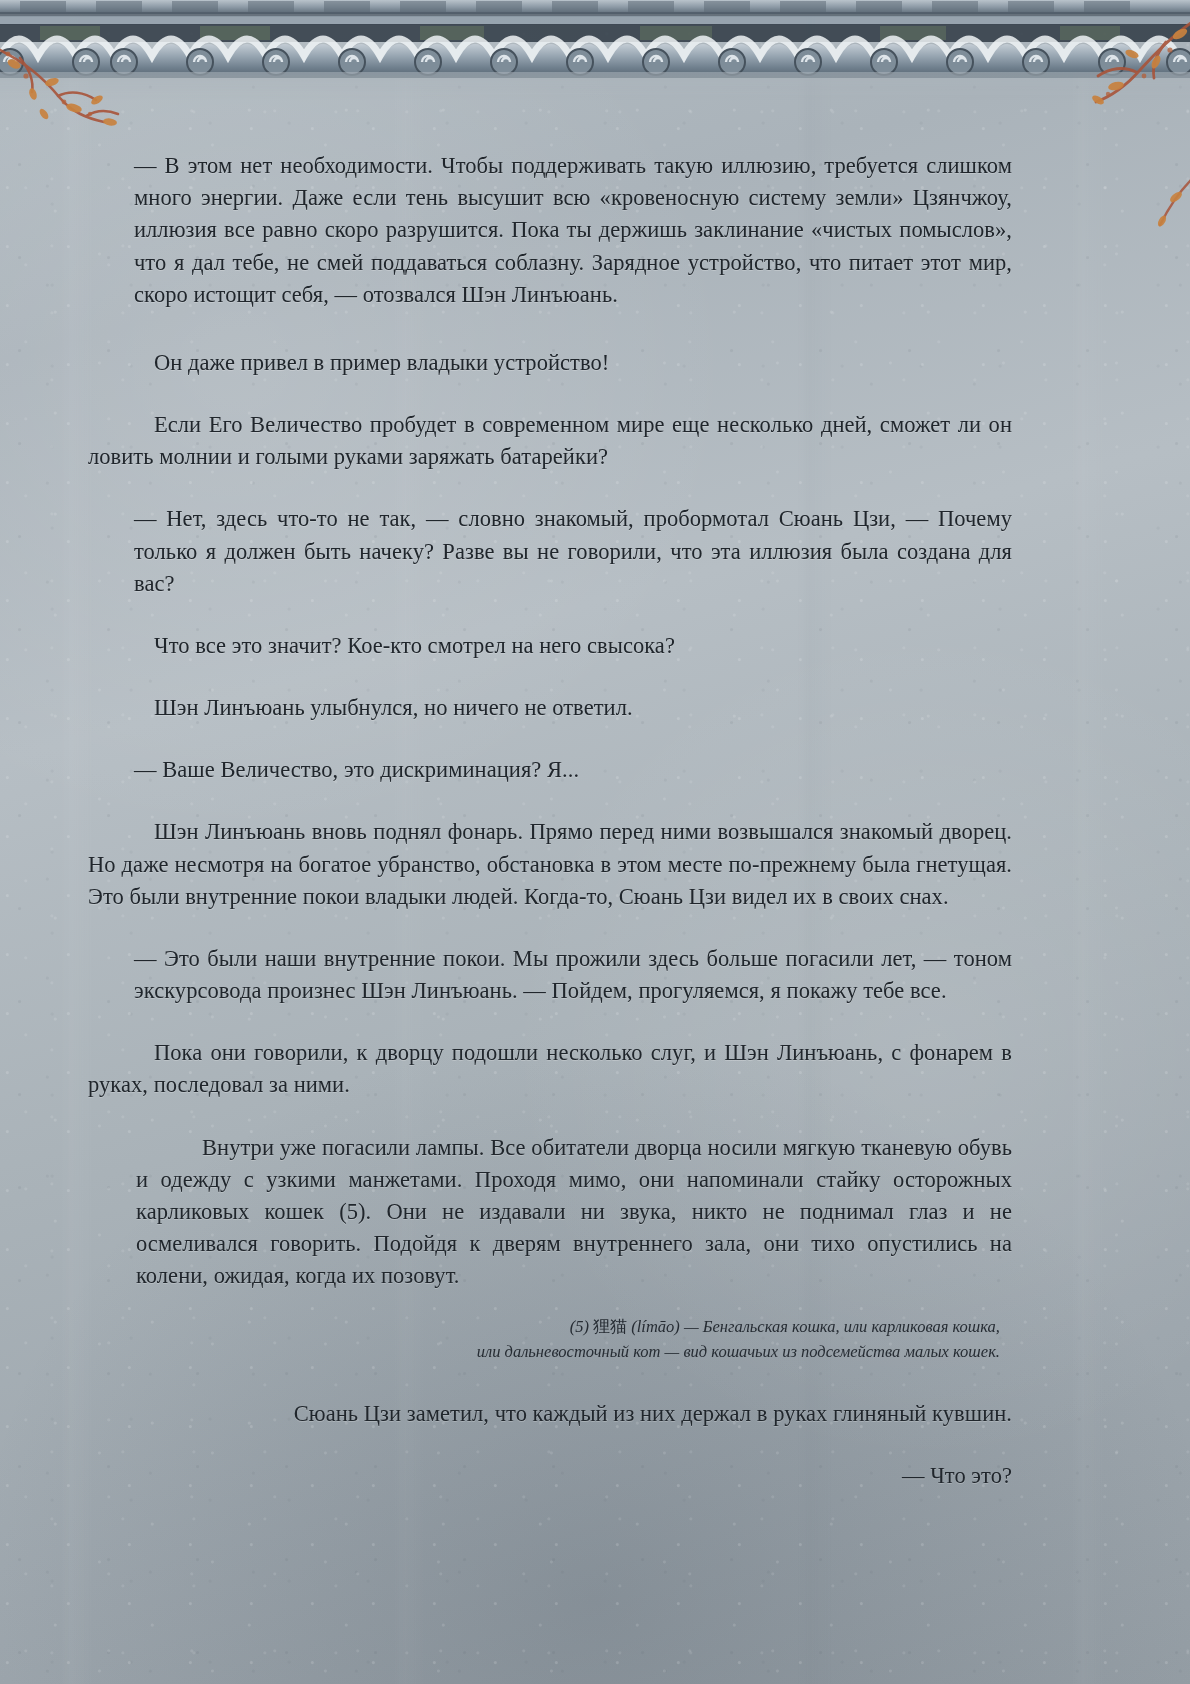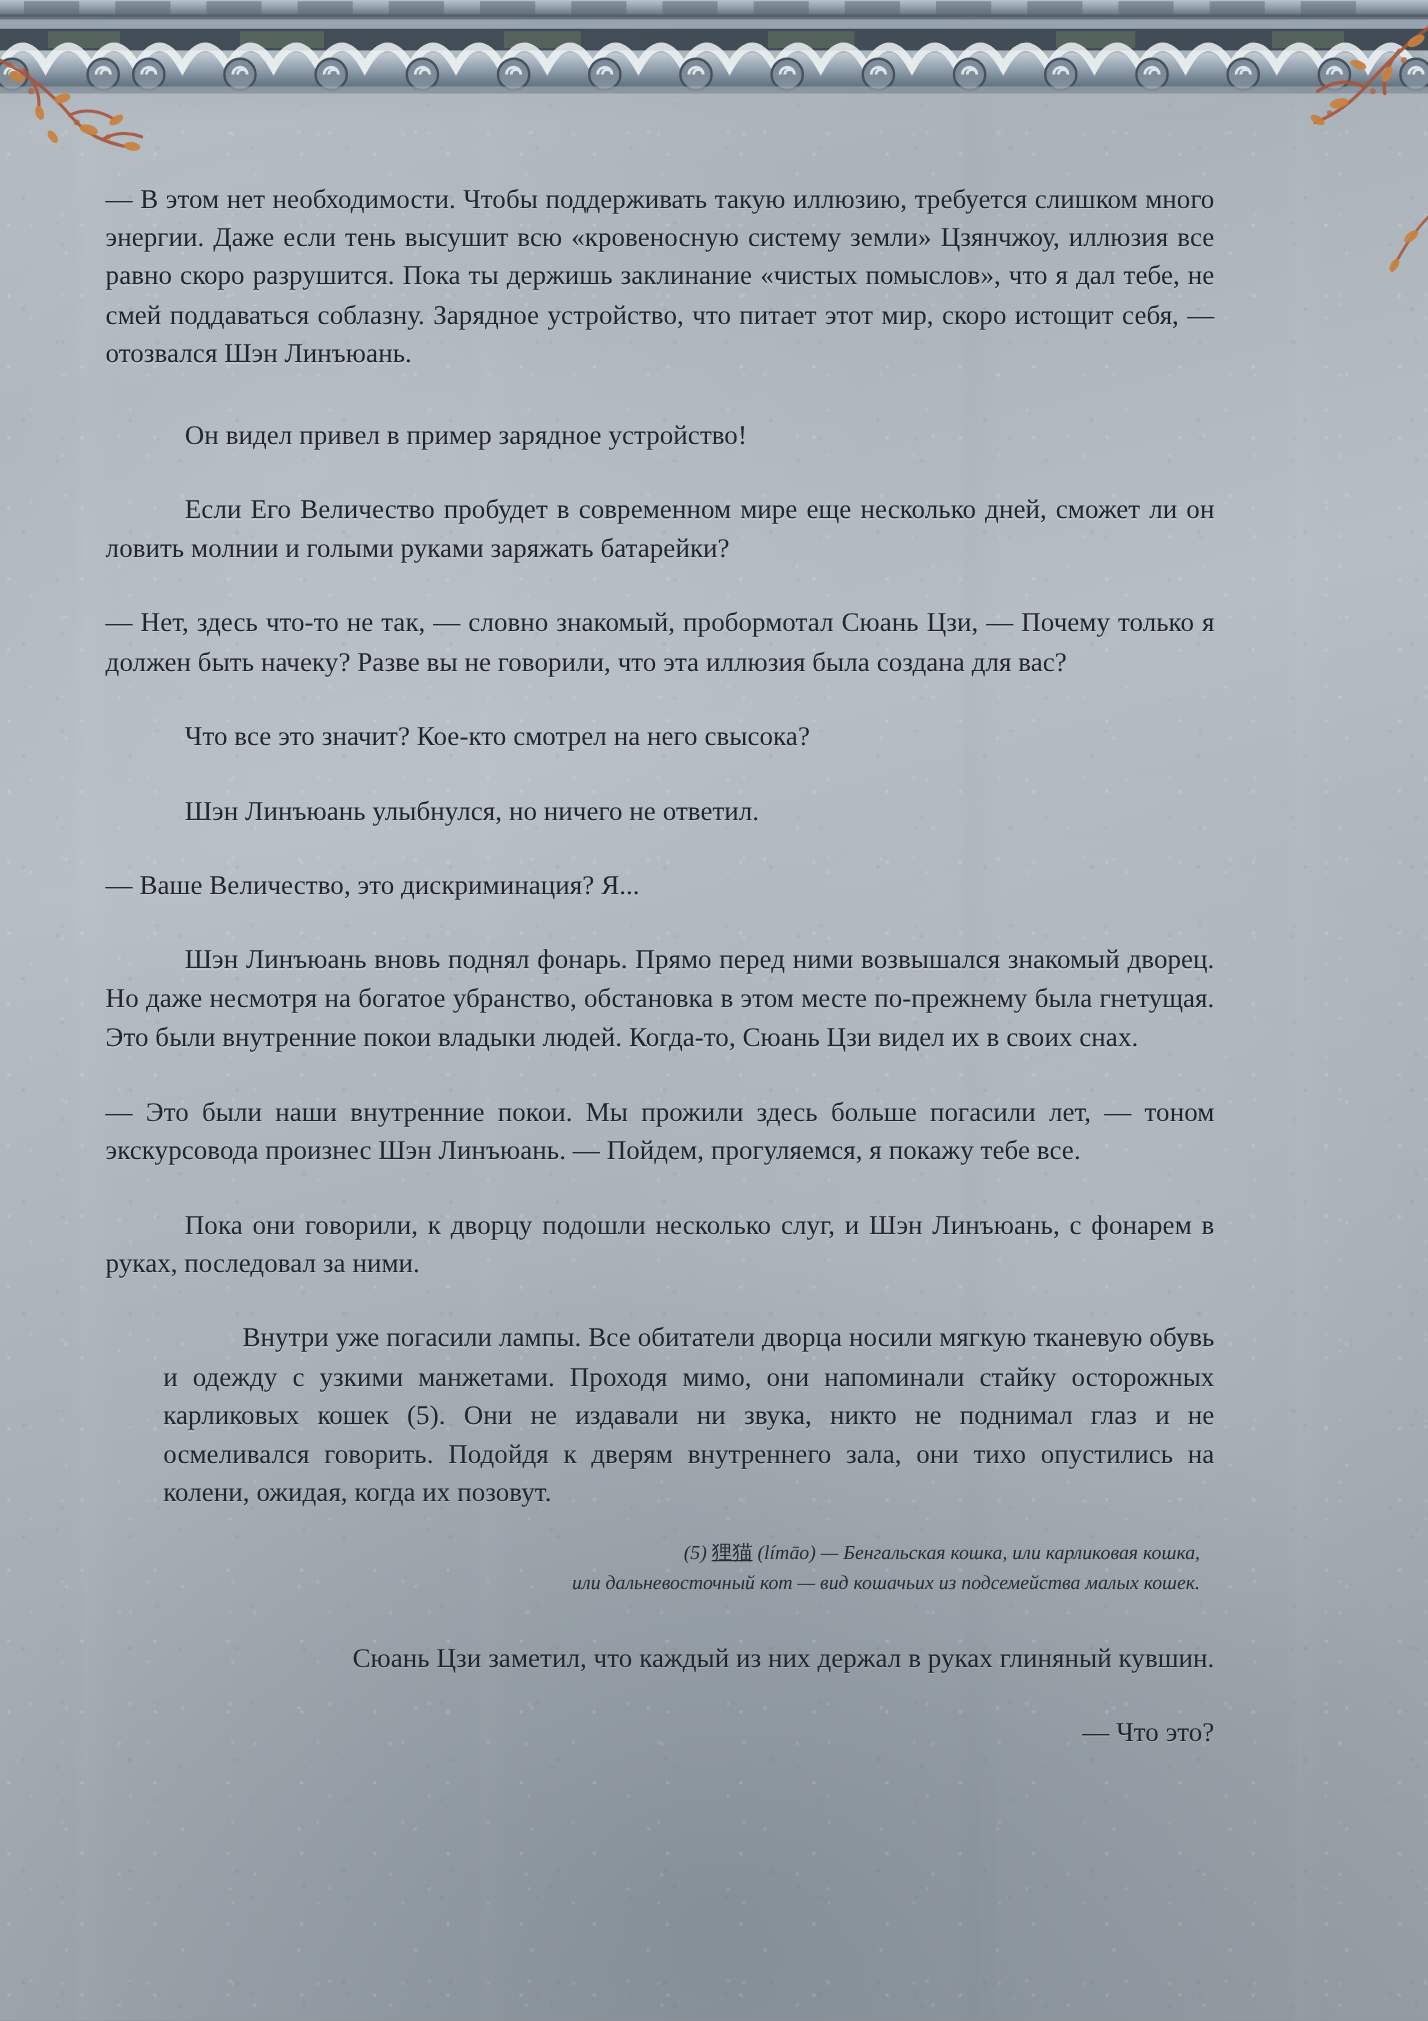--- a/index.html
+++ b/index.html
@@ -79,21 +79,21 @@
     font-size: 22.5px;
     line-height: 1.43;
     color: #20262c;
     text-align: justify;
     text-justify: inter-word;
     letter-spacing: 0.05px;
     font-stretch: condensed;
     text-shadow: 0 1px 0 rgba(255,255,255,0.22);
   }
   p.para.indent { text-indent: 66px; }
-  p.para.dash  { text-indent: 0; }
+  p.para.dash  { text-indent: 0; margin-left: 46px; }
   p.para.last  { text-align: right; }
 
   
   p.gap-sm { margin-bottom: 22px; margin-left: 48px; }
   p.gap-md { margin-bottom: 30px; }
   p.gap-lg { margin-bottom: 36px; }
 
   
   #footnote {
     margin: 16px 0 34px 0;
@@ -102,21 +102,20 @@
     line-height: 1.48;
     color: #262c33;
     text-align: right;
     padding-right: 12px;
   }
   #footnote .fn-line { display: block; white-space: nowrap; }
   #footnote .han {
     font-style: normal;
     font-family: "DejaVu Sans", "Liberation Sans", sans-serif;
     font-size: 17px;
-    text-decoration: underline;
   }
 
   
   .twig { position: absolute; pointer-events: none; }
 </style>
 </head>
 <body>
 
 <div id="page">
   <div id="grain"></div>
@@ -295,21 +294,21 @@
     <ellipse cx="96" cy="22" rx="7" ry="3.6" transform="rotate(-38 96 22)"></ellipse>
     <ellipse cx="82" cy="46" rx="6" ry="3.2" transform="rotate(-60 82 46)"></ellipse>
   </g>
 </svg>
 
 <div id="content">
 
   <p class="para dash gap-lg">— В этом нет необходимости. Чтобы поддерживать такую иллюзию, требуется слишком много энергии. Даже если тень высушит всю «кровеносную систему земли» Цзянчжоу, иллюзия все равно скоро разрушится. Пока ты держишь заклинание «чистых помыслов», что я дал тебе, не смей поддаваться соблазну. Зарядное устройство, что питает этот мир, скоро истощит себя, — отозвался Шэн Линъюань.</p>
 
 
-  <p class="para indent gap-md">Он видел привел в пример зарядное устройство!</p>
+  <p class="para indent gap-md">Он даже привел в пример владыки устройство!</p>
 
   <p class="para indent gap-md">Если Его Величество пробудет в современном мире еще несколько дней, сможет ли он ловить молнии и голыми руками заряжать батарейки?</p>
 
   <p class="para dash gap-md">— Нет, здесь что-то не так, — словно знакомый, пробормотал Сюань Цзи, — Почему только я должен быть начеку? Разве вы не говорили, что эта иллюзия была создана для вас?</p>
 
   <p class="para indent gap-md">Что все это значит? Кое-кто смотрел на него свысока?</p>
 
   <p class="para indent gap-md">Шэн Линъюань улыбнулся, но ничего не ответил.</p>
 
   <p class="para dash gap-md">— Ваше Величество, это дискриминация? Я...</p>

